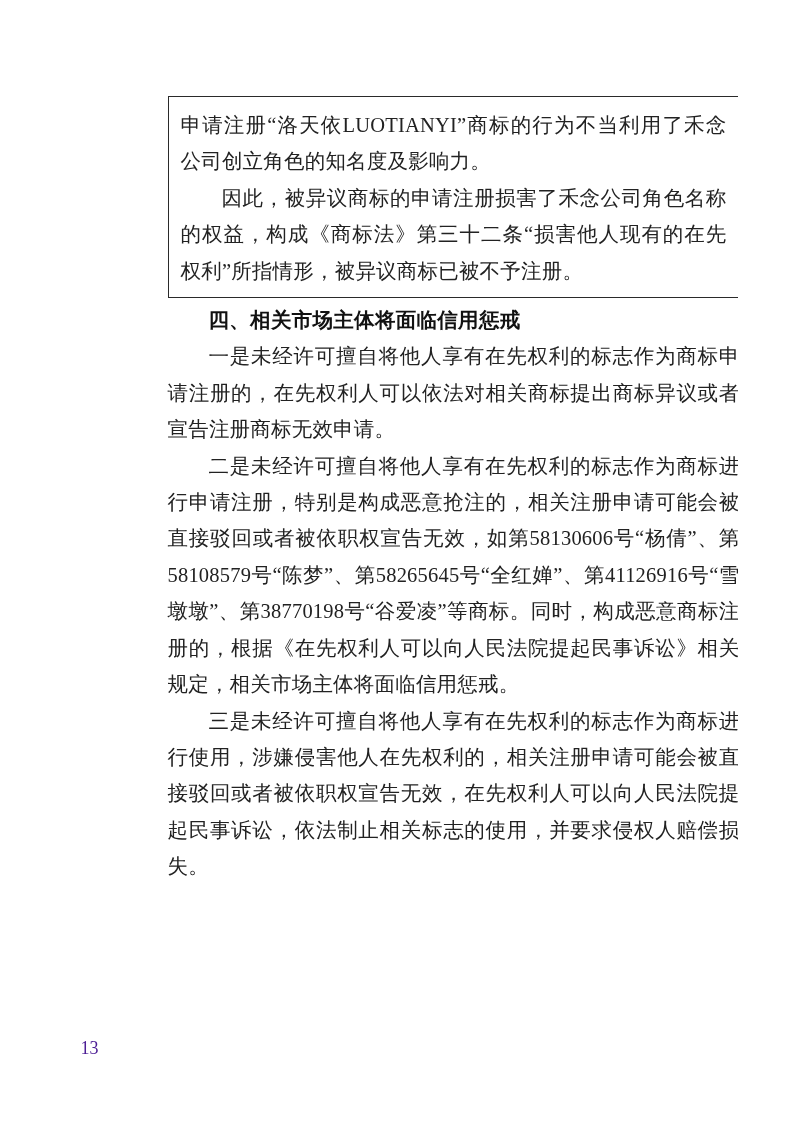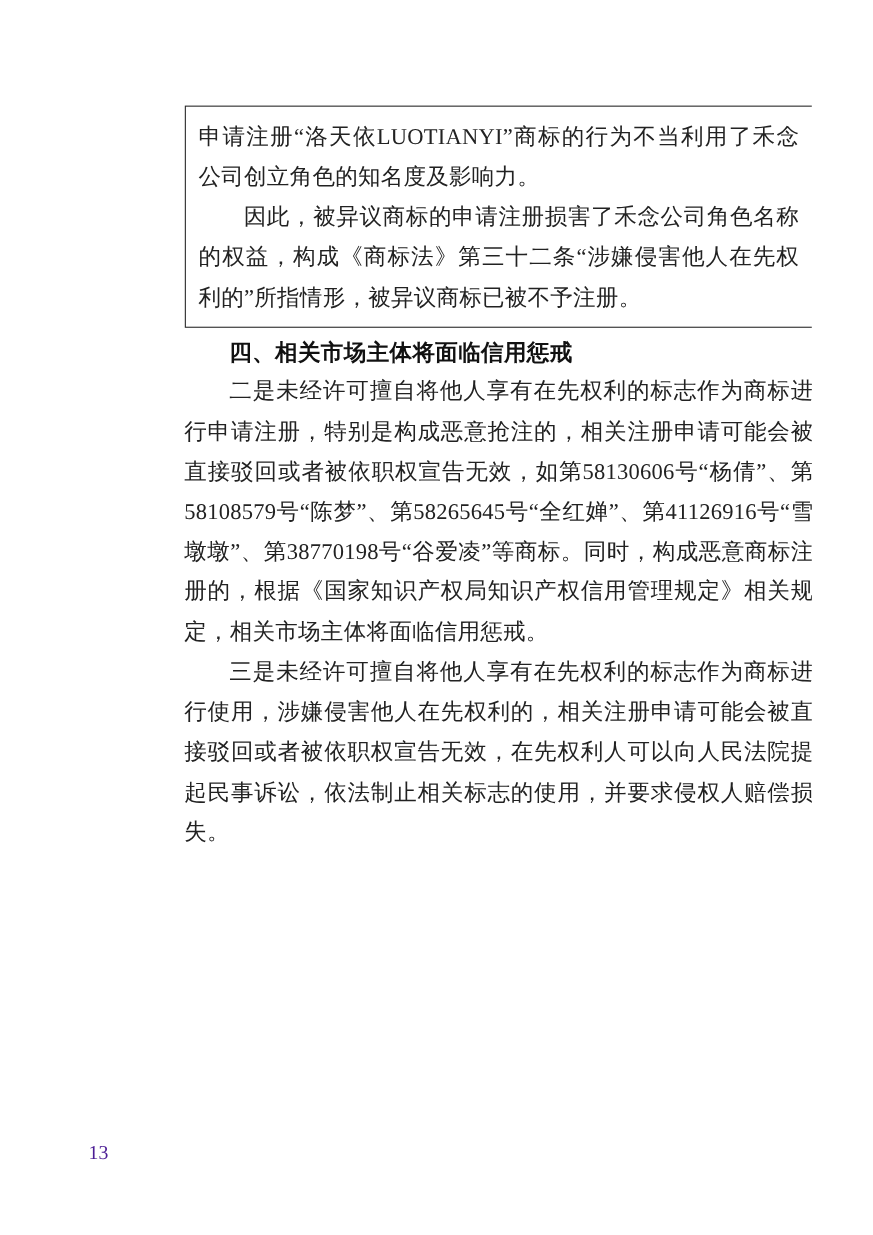--- a/index.html
+++ b/index.html
@@ -89,28 +89,29 @@
 </style>
 </head>
 <body>
 
 <div class="page">
 
   <div class="content">
 
     <div class="quote-box">
       <p class="para first">申请注册“洛天依LUOTIANYI”商标的行为不当利用了禾念公司创立角色的知名度及影响力。</p>
-      <p class="para">因此，被异议商标的申请注册损害了禾念公司角色名称的权益，构成《商标法》第三十二条“涉嫌侵害他人在先权利的”所指情形，被异议商标已被不予注册。</p>
+      <p class="para">因此，被异议商标的申请注册损害了禾念公司角色名称的权益，构成《商标法》第三十二条“损害他人现有的在先权利”所指情形，被异议商标已被不予注册。</p>
     </div>
 
     <div class="body-area">
       <h2 class="section-heading">四、相关市场主体将面临信用惩戒</h2>
 
+      <p class="para body-para">一是未经许可擅自将他人享有在先权利的标志作为商标申请注册的，在先权利人可以依法对相关商标提出商标异议或者宣告注册商标无效申请。</p>
 
-      <p class="para body-para">二是未经许可擅自将他人享有在先权利的标志作为商标进行申请注册，特别是构成恶意抢注的，相关注册申请可能会被直接驳回或者被依职权宣告无效，如第58130606号“杨倩”、第58108579号“陈梦”、第58265645号“全红婵”、第41126916号“雪墩墩”、第38770198号“谷爱凌”等商标。同时，构成恶意商标注册的，根据《国家知识产权局知识产权信用管理规定》相关规定，相关市场主体将面临信用惩戒。</p>
+      <p class="para body-para">二是未经许可擅自将他人享有在先权利的标志作为商标进行申请注册，特别是构成恶意抢注的，相关注册申请可能会被直接驳回或者被依职权宣告无效，如第58130606号“杨倩”、第58108579号“陈梦”、第58265645号“全红婵”、第41126916号“雪墩墩”、第38770198号“谷爱凌”等商标。同时，构成恶意商标注册的，根据《在先权利人可以向人民法院提起民事诉讼》相关规定，相关市场主体将面临信用惩戒。</p>
 
       <p class="para body-para">三是未经许可擅自将他人享有在先权利的标志作为商标进行使用，涉嫌侵害他人在先权利的，相关注册申请可能会被直接驳回或者被依职权宣告无效，在先权利人可以向人民法院提起民事诉讼，依法制止相关标志的使用，并要求侵权人赔偿损失。</p>
     </div>
 
   </div>
 
   <div class="page-number">13</div>
 
 </div>
 

